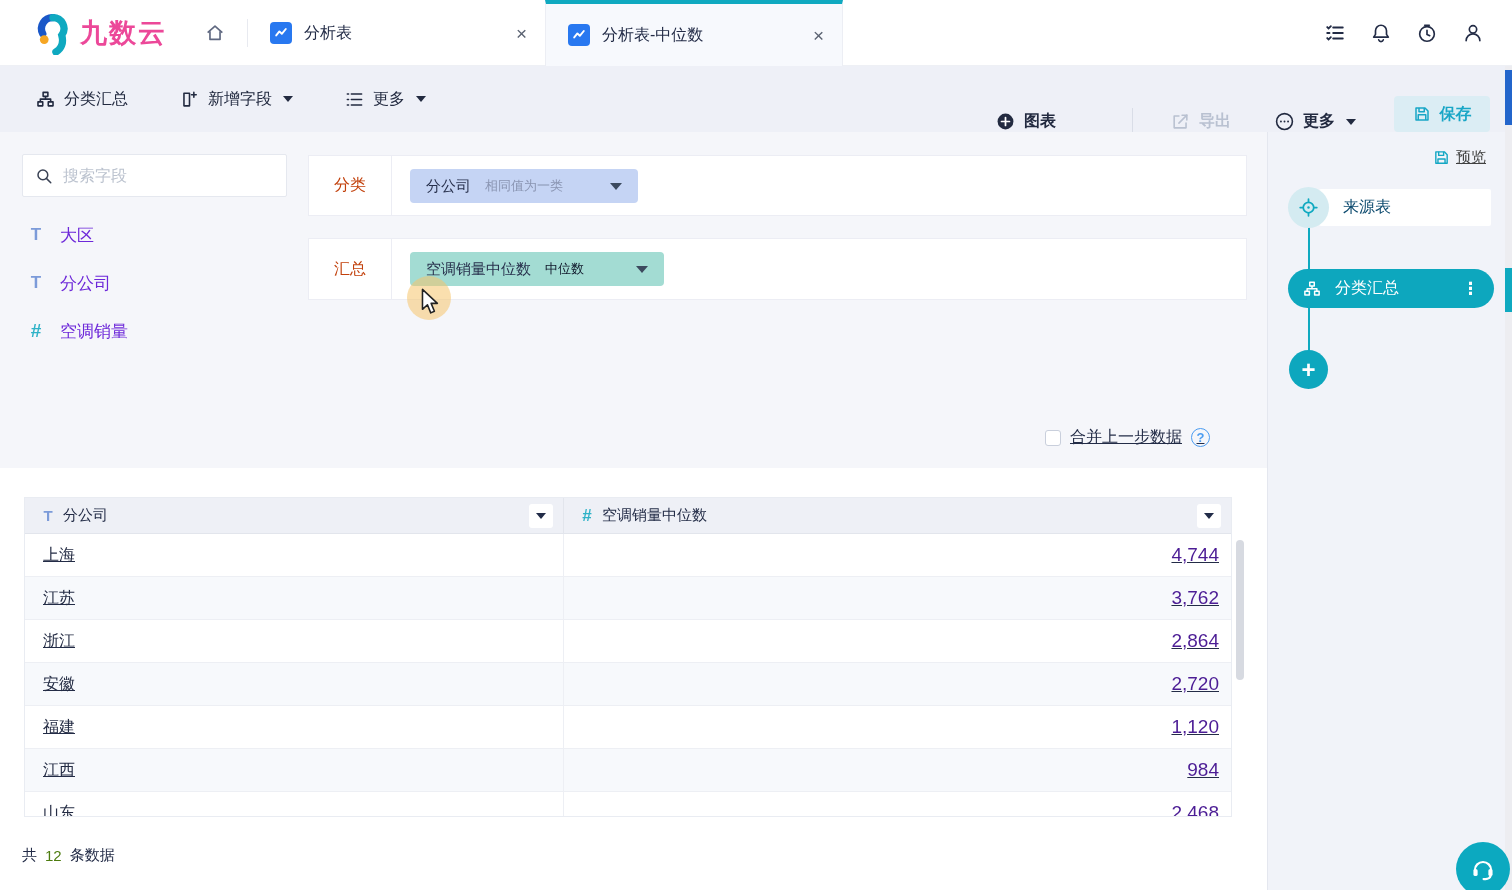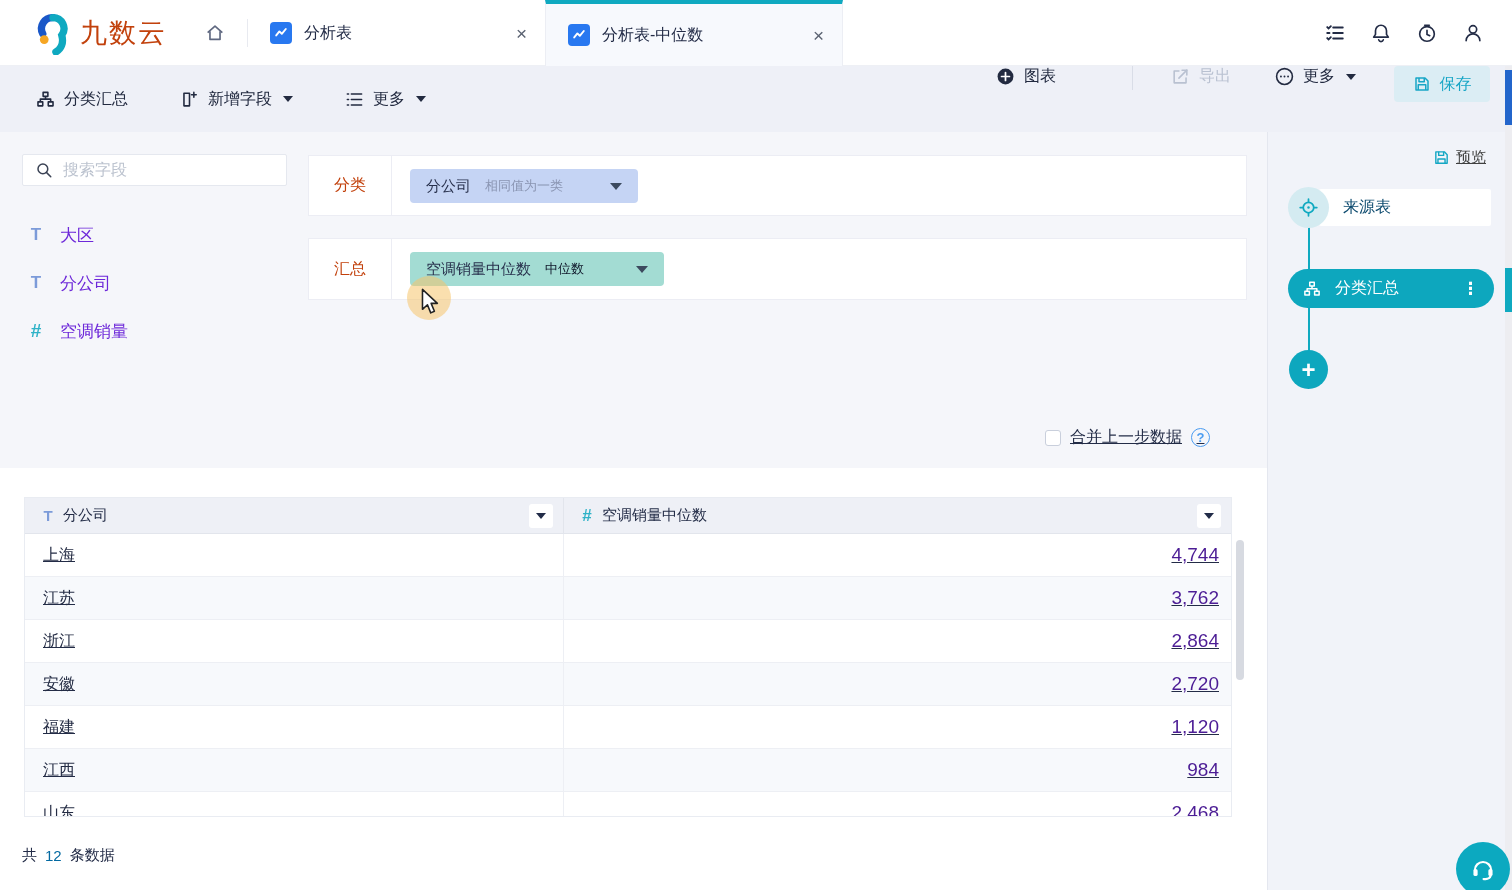--- a/index.html
+++ b/index.html
@@ -2,45 +2,45 @@
 <html><head>
 <meta charset="utf-8">
 <style>
   * { margin:0; padding:0; box-sizing:border-box; }
   html,body { width:1512px; height:890px; overflow:hidden; }
   body { font-family:"Liberation Sans","DejaVu Sans",sans-serif; background:#f5f6fa; position:relative; color:#232c47; }
 
   
   .topbar { position:absolute; left:0; top:0; width:1512px; height:66px; background:#fff; border-bottom:1px solid #eef0f5; z-index:5; }
   .logo { position:absolute; left:34px; top:0; height:66px; display:flex; align-items:center; gap:8px; }
-  .logo-text { font-size:27px; font-weight:normal; color:#c2410c; letter-spacing:2px; }
+  .logo-text { font-size:27px; font-weight:bold; color:#ec4899; letter-spacing:2px; }
   .home-btn { position:absolute; left:192px; top:0; width:46px; height:66px; display:flex; align-items:center; justify-content:center; color:#5f6880; }
   .top-div { position:absolute; left:247px; top:19px; width:1px; height:28px; background:#e8eaf0; }
   .tab { position:absolute; top:0; height:66px; display:flex; align-items:center; padding:0 18px 0 22px; gap:12px; }
   .tab-1 { left:248px; width:297px; }
   .tab-2 { left:545px; width:298px; background:#f7f9fd; border-left:1px solid #eceef4; border-right:1px solid #eceef4; border-top:4px solid #0fa9c0; }
   .tab-label { font-size:16px; color:#232c47; flex:1; }
   .tab-close { font-size:19px; color:#5b6372; line-height:1; cursor:default; }
   .tab-chart-ic { width:22px; height:22px; background:#2878f0; border-radius:4px; display:flex; align-items:center; justify-content:center; flex:none; }
   .top-icons { position:absolute; right:28px; top:0; height:66px; display:flex; align-items:center; gap:24px; color:#222b45; }
   .top-ic { width:22px; height:22px; display:flex; align-items:center; justify-content:center; }
 
   
   .toolbar { position:absolute; left:0; top:66px; width:1512px; height:66px; background:#eef0f7; z-index:4; }
   .tb-left { position:absolute; left:36px; top:0; height:66px; display:flex; align-items:center; gap:52px; }
-  .tb-right { position:absolute; right:22px; top:0; height:66px; display:flex; align-items:flex-start; }
+  .tb-right { position:absolute; right:22px; top:0; height:66px; display:flex; align-items:flex-end;font-weight:bold; }
   .tb-item { display:flex; align-items:center; gap:9px; font-size:16px; color:#222a40; cursor:default; }
   .tb-item.disabled { color:#b9c1d1; }
   .caret { width:0; height:0; border-left:5px solid transparent; border-right:5px solid transparent; border-top:6px solid #222a40; margin-left:2px; }
   .tb-div { width:1px; height:24px; background:#d9dde7; margin:0 38px; }
   .gap38 { margin-right:38px; } .gap44 { margin-right:44px; }
   .save-btn { width:96px; height:36px; background:#dbedf4; border-radius:4px; display:flex; align-items:center; justify-content:center; gap:9px; color:#19a6c6; font-size:16px; }
 
   
-  .search-box { position:absolute; left:22px; top:154px; width:265px; height:32px; background:#fff; border:1px solid #e5e8ef; border-radius:2px; display:flex; align-items:center; padding-left:12px; gap:10px; }
+  .search-box { position:absolute; left:22px; top:154px; width:265px; height:43px; background:#fff; border:1px solid #e5e8ef; border-radius:2px; display:flex; align-items:center; padding-left:12px; gap:10px; }
   .search-input { border:none; outline:none; font-size:16px; color:#444; width:200px; background:transparent; font-family:inherit; }
   .search-input::placeholder { color:#bcc3cf; }
   .field-item { position:absolute; left:26px; width:240px; height:34px; display:flex; align-items:center; gap:14px; }
   .fi-0 { top:218px; } .fi-1 { top:266px; } .fi-2 { top:314px; }
   .f-ic { width:20px; text-align:center; font-weight:bold; font-size:17px; }
   .f-ic.t { color:#7c9bd9; } .f-ic.h { color:#2fb2c7; font-size:19px; }
   .f-name { font-size:17px; color:#6d28d9; }
 
   
   .cfg-panel { position:absolute; left:308px; width:939px; background:#fff; border:1px solid #ecedf4; }
@@ -74,21 +74,21 @@
   .th-2 { flex:1; }
   .th-label { font-size:15px; color:#232c47; }
   .th-dd { position:absolute; right:10px; top:6px; width:24px; height:24px; background:#fff; border-radius:3px; display:flex; align-items:center; justify-content:center; }
   .caret-sm { width:0; height:0; border-left:5px solid transparent; border-right:5px solid transparent; border-top:6px solid #222c48; }
   .trow { display:flex; height:43px; border-bottom:1px solid #edeff4; background:#fff;text-decoration:underline; }
   .trow:nth-child(even) { background:#f7f9fc; }
   .td-1 { width:539px; border-right:1px solid #edeff4; display:flex; align-items:center; padding-left:18px; font-size:16px; color:#242c44; }
   .td-2 { flex:1; display:flex; align-items:center; justify-content:flex-end; padding-right:12px; font-size:19px; color:#4c1d95; }
   .vthumb { position:absolute; left:1236px; top:72px; width:8px; height:140px; background:#d7dae1; border-radius:4px; }
   .tfoot { position:absolute; left:22px; top:378px; display:flex; align-items:center; gap:8px; font-size:15px; color:#232c47; }
-  .tfoot .cnt { color:#0369a1; }
+  .tfoot .cnt { color:#4d7c0f; }
 
   
   .flow-panel { position:absolute; left:1267px; top:132px; width:245px; height:758px; background:#f1f3f9; border-left:1px solid #e4e7ef; }
   .preview { position:absolute; right:26px; top:16px; display:flex; align-items:center; gap:6px; color:#404040; font-size:15px; }
   .preview .pv-t { text-decoration:underline; }
   .vline { position:absolute; left:40px; top:76px; width:2px; height:164px; background:#0fa9c0; }
   .src-box { position:absolute; left:51px; top:57px; width:172px; height:37px; background:#fff; border-radius:2px; display:flex; align-items:center; padding-left:24px; font-size:16px; color:#0c4a6e; z-index:1; }
   .src-circle { position:absolute; left:20px; top:55px; width:41px; height:41px; border-radius:50%; background:#d4ebf1; display:flex; align-items:center; justify-content:center; z-index:2; color:#0fa9c0; }
   .sum-pill { position:absolute; left:20px; top:137px; width:206px; height:39px; border-radius:20px; background:#0da7be; display:flex; align-items:center; padding:0 15px; z-index:2; color:#fff; }
   .sum-pill .pill-label { font-size:16px; margin-left:14px; }

